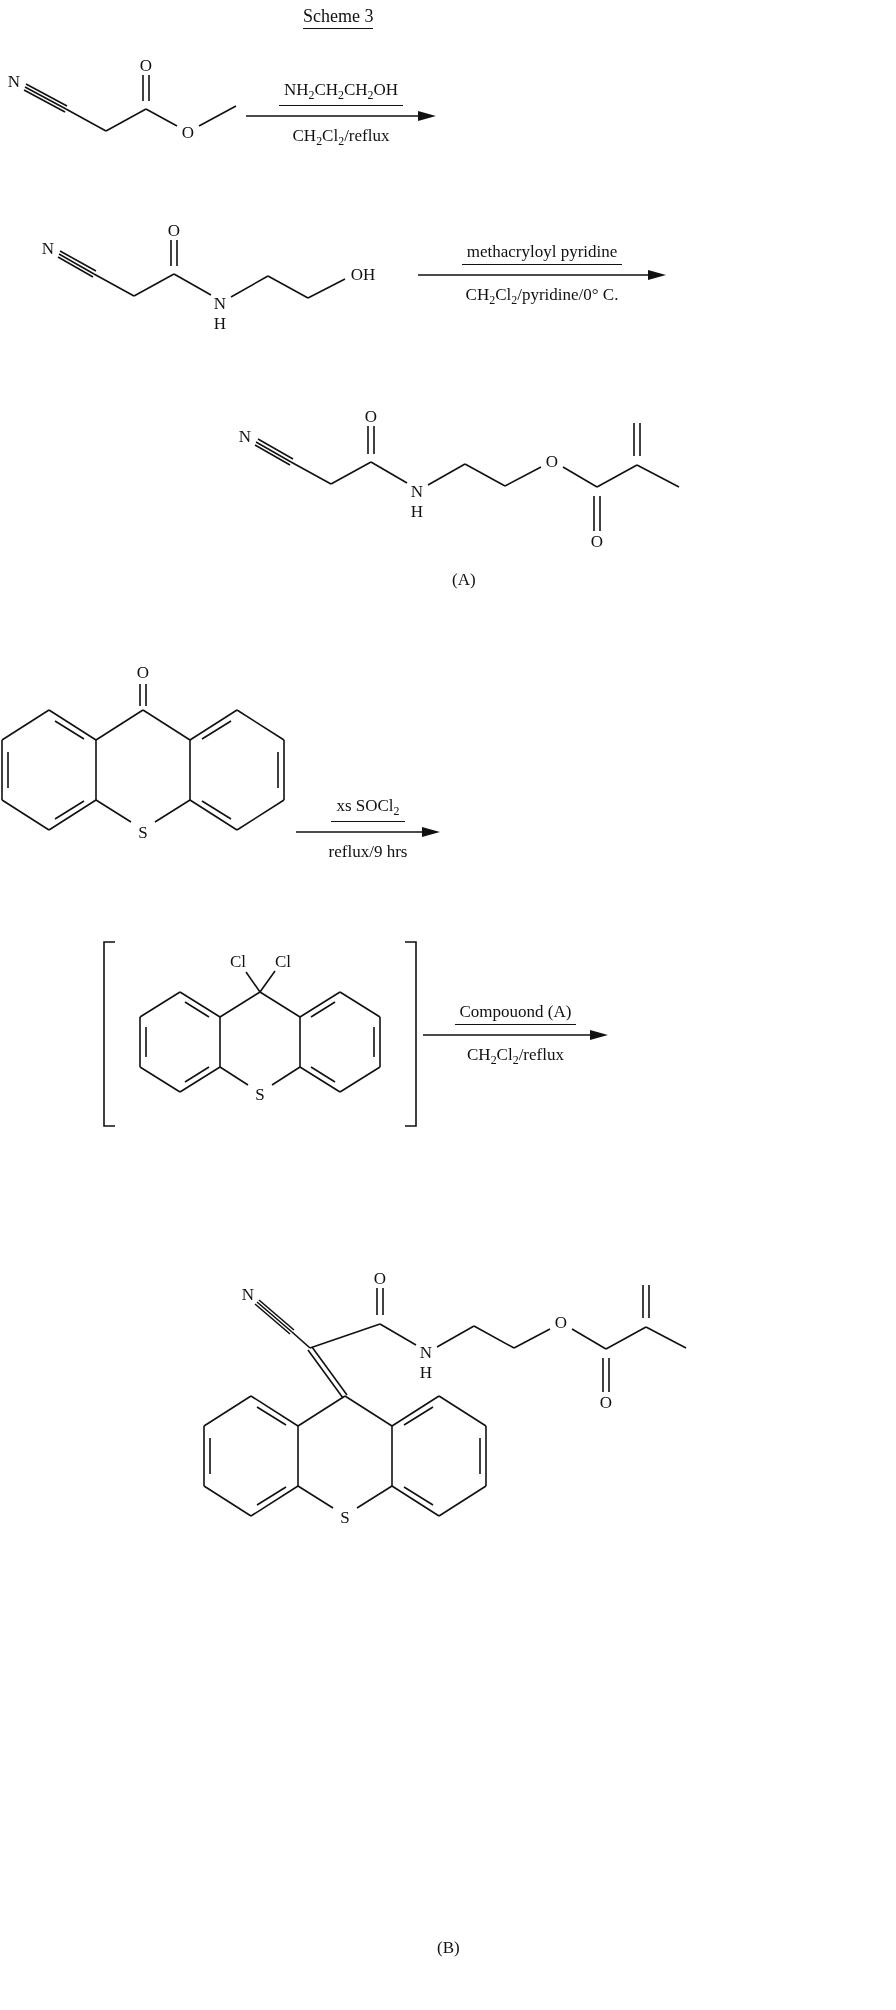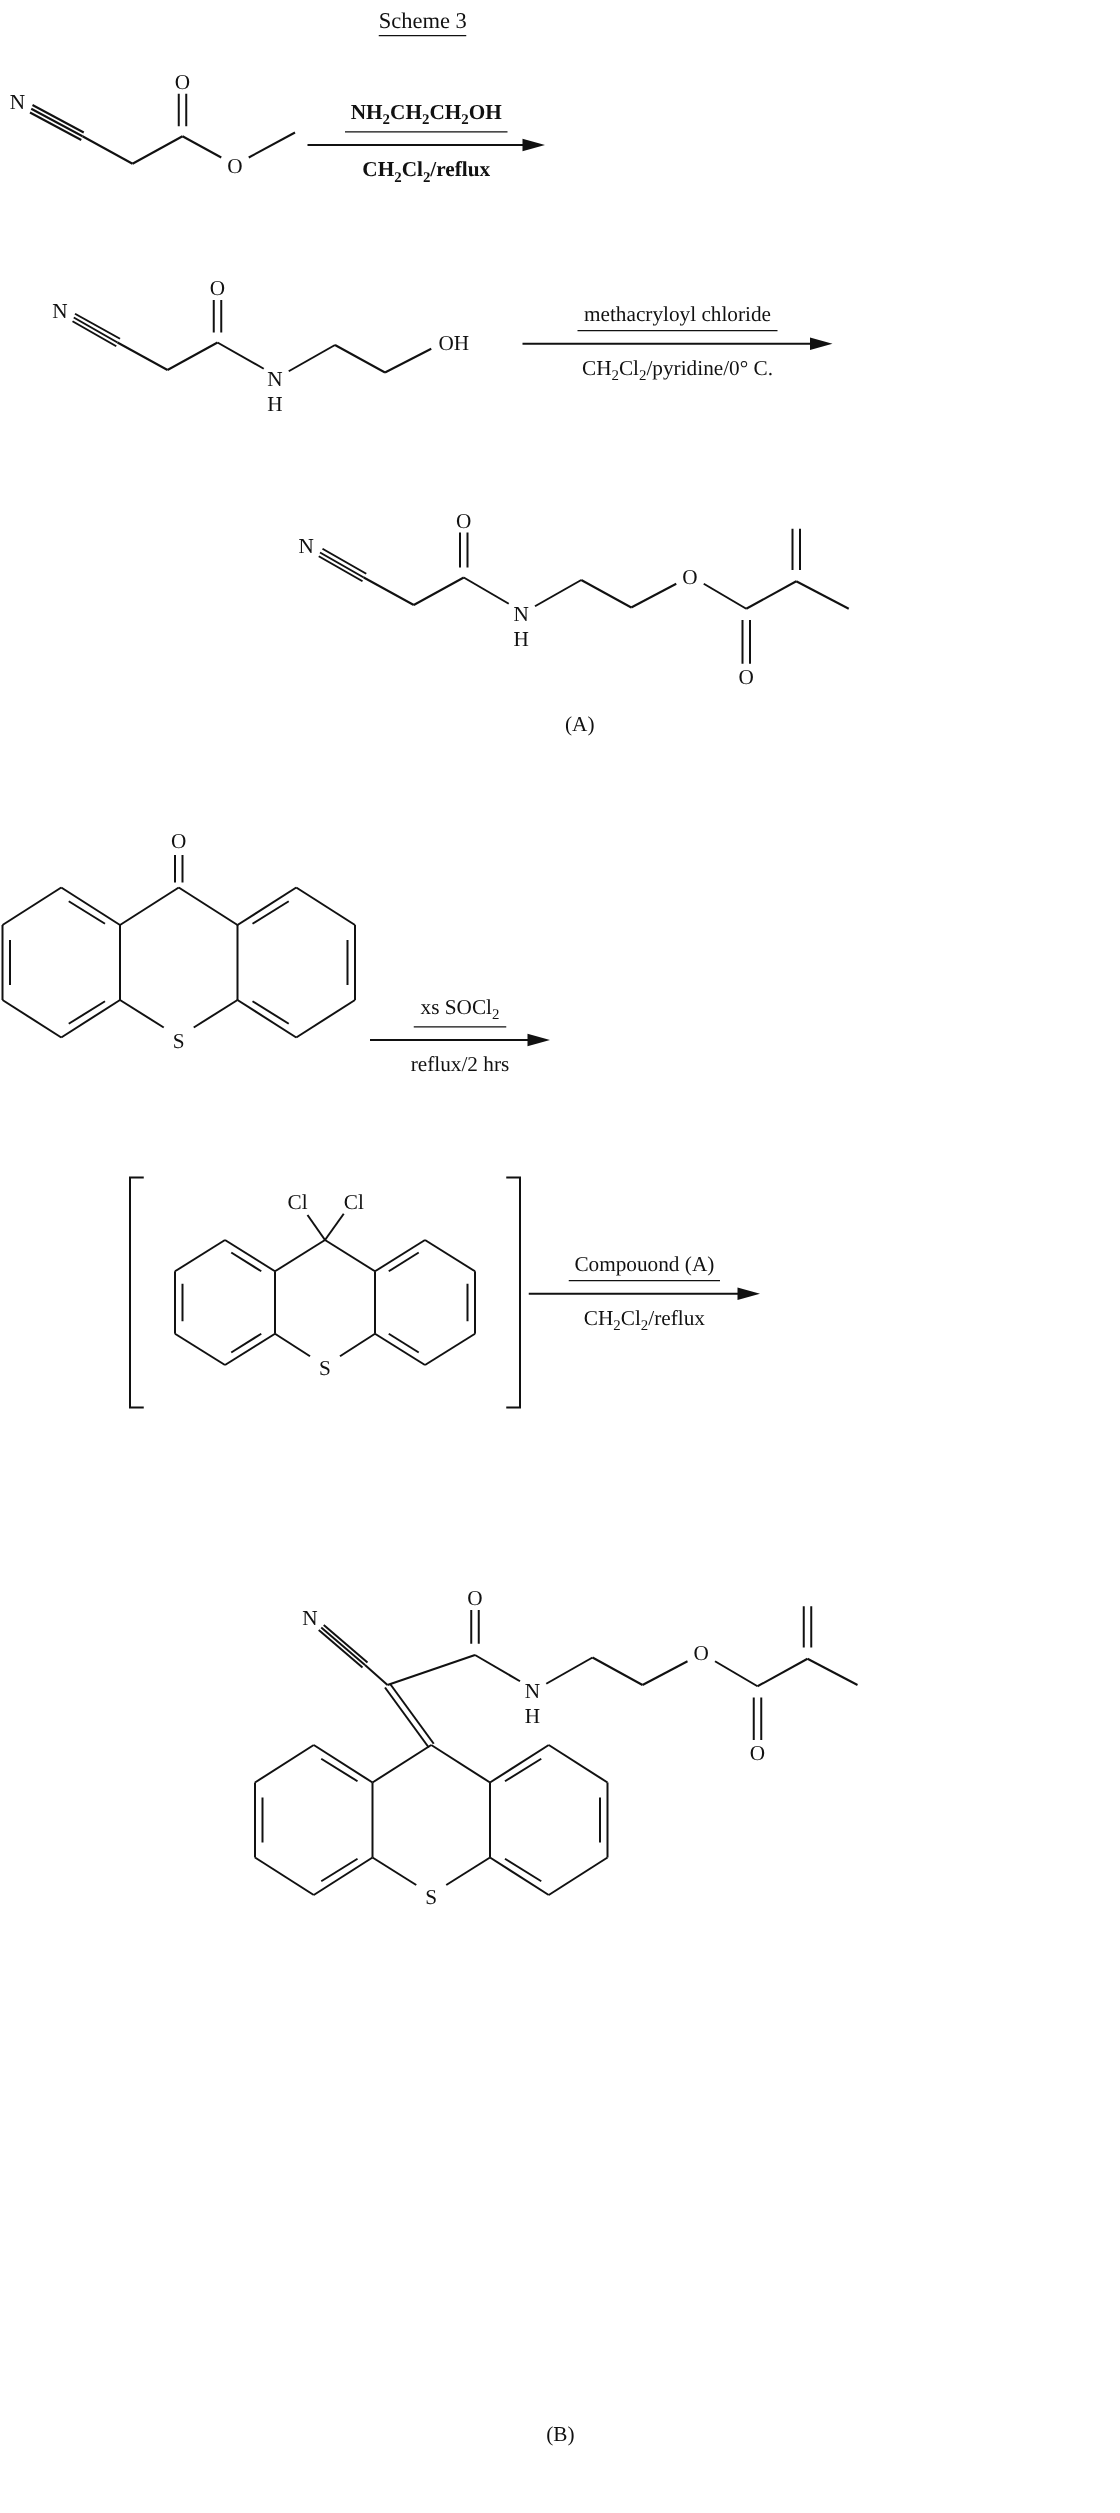--- a/index.html
+++ b/index.html
@@ -40,21 +40,21 @@
       <line x1="143" y1="30" x2="143" y2="56"></line>
       <line x1="149" y1="30" x2="149" y2="56"></line>
       <line x1="146" y1="64" x2="177" y2="81"></line>
       <line x1="199" y1="81" x2="236" y2="61"></line>
     </g>
     <text x="14" y="42" text-anchor="middle">N</text>
     <text x="146" y="26" text-anchor="middle">O</text>
     <text x="188" y="93" text-anchor="middle">O</text>
   </svg>
 
-  <div class="rxn" style="left:246px; top:80px; width:190px;font-weight:bold;">
+  <div class="rxn" style="left:246px; top:80px; width:190px;">
     <span class="above">NH<sub>2</sub>CH<sub>2</sub>CH<sub>2</sub>OH</span>
     <svg width="190" height="14">
       <line x1="0" y1="7" x2="174" y2="7"></line>
       <polygon class="head" points="172,2 190,7 172,12"></polygon>
     </svg>
     <span class="below">CH<sub>2</sub>Cl<sub>2</sub>/reflux</span>
   </div>
 
   <svg class="abs" style="left:30px; top:208px;" width="360" height="135">
     <g>
@@ -71,21 +71,21 @@
       <line x1="278" y1="90" x2="315" y2="71"></line>
     </g>
     <text x="18" y="46" text-anchor="middle">N</text>
     <text x="144" y="28" text-anchor="middle">O</text>
     <text x="190" y="101" text-anchor="middle">N</text>
     <text x="190" y="121" text-anchor="middle">H</text>
     <text x="333" y="72" text-anchor="middle">OH</text>
   </svg>
 
   <div class="rxn" style="left:418px; top:242px; width:248px;">
-    <span class="above">methacryloyl chloride</span>
+    <span class="above">methacryloyl pyridine</span>
     <svg width="248" height="14">
       <line x1="0" y1="7" x2="232" y2="7"></line>
       <polygon class="head" points="230,2 248,7 230,12"></polygon>
     </svg>
     <span class="below">CH<sub>2</sub>Cl<sub>2</sub>/pyridine/0° C.</span>
   </div>
 
   <svg class="abs" style="left:225px; top:392px;" width="470" height="165">
     <g>
       <line x1="30" y1="53" x2="65" y2="73"></line>
@@ -147,21 +147,21 @@
     <text x="147" y="28" text-anchor="middle">O</text>
     <text x="147" y="188" text-anchor="middle">S</text>
   </svg>
 
   <div class="rxn" style="left:296px; top:752px; width:144px;margin-top:44px;">
     <span class="above">xs SOCl<sub>2</sub></span>
     <svg width="144" height="14">
       <line x1="0" y1="7" x2="128" y2="7"></line>
       <polygon class="head" points="126,2 144,7 126,12"></polygon>
     </svg>
-    <span class="below">reflux/2 hrs</span>
+    <span class="below">reflux/9 hrs</span>
   </div>
 
   <svg class="abs" style="left:95px; top:928px;" width="330" height="210">
     <path class="bracket" d="M20,14 L9,14 L9,198 L20,198"></path>
     <path class="bracket" d="M310,14 L321,14 L321,198 L310,198"></path>
     <g>
       <line x1="165" y1="64" x2="151" y2="44"></line>
       <line x1="165" y1="64" x2="180" y2="43"></line>
       <line x1="165" y1="64" x2="125" y2="89"></line>
       <line x1="165" y1="64" x2="205" y2="89"></line>

